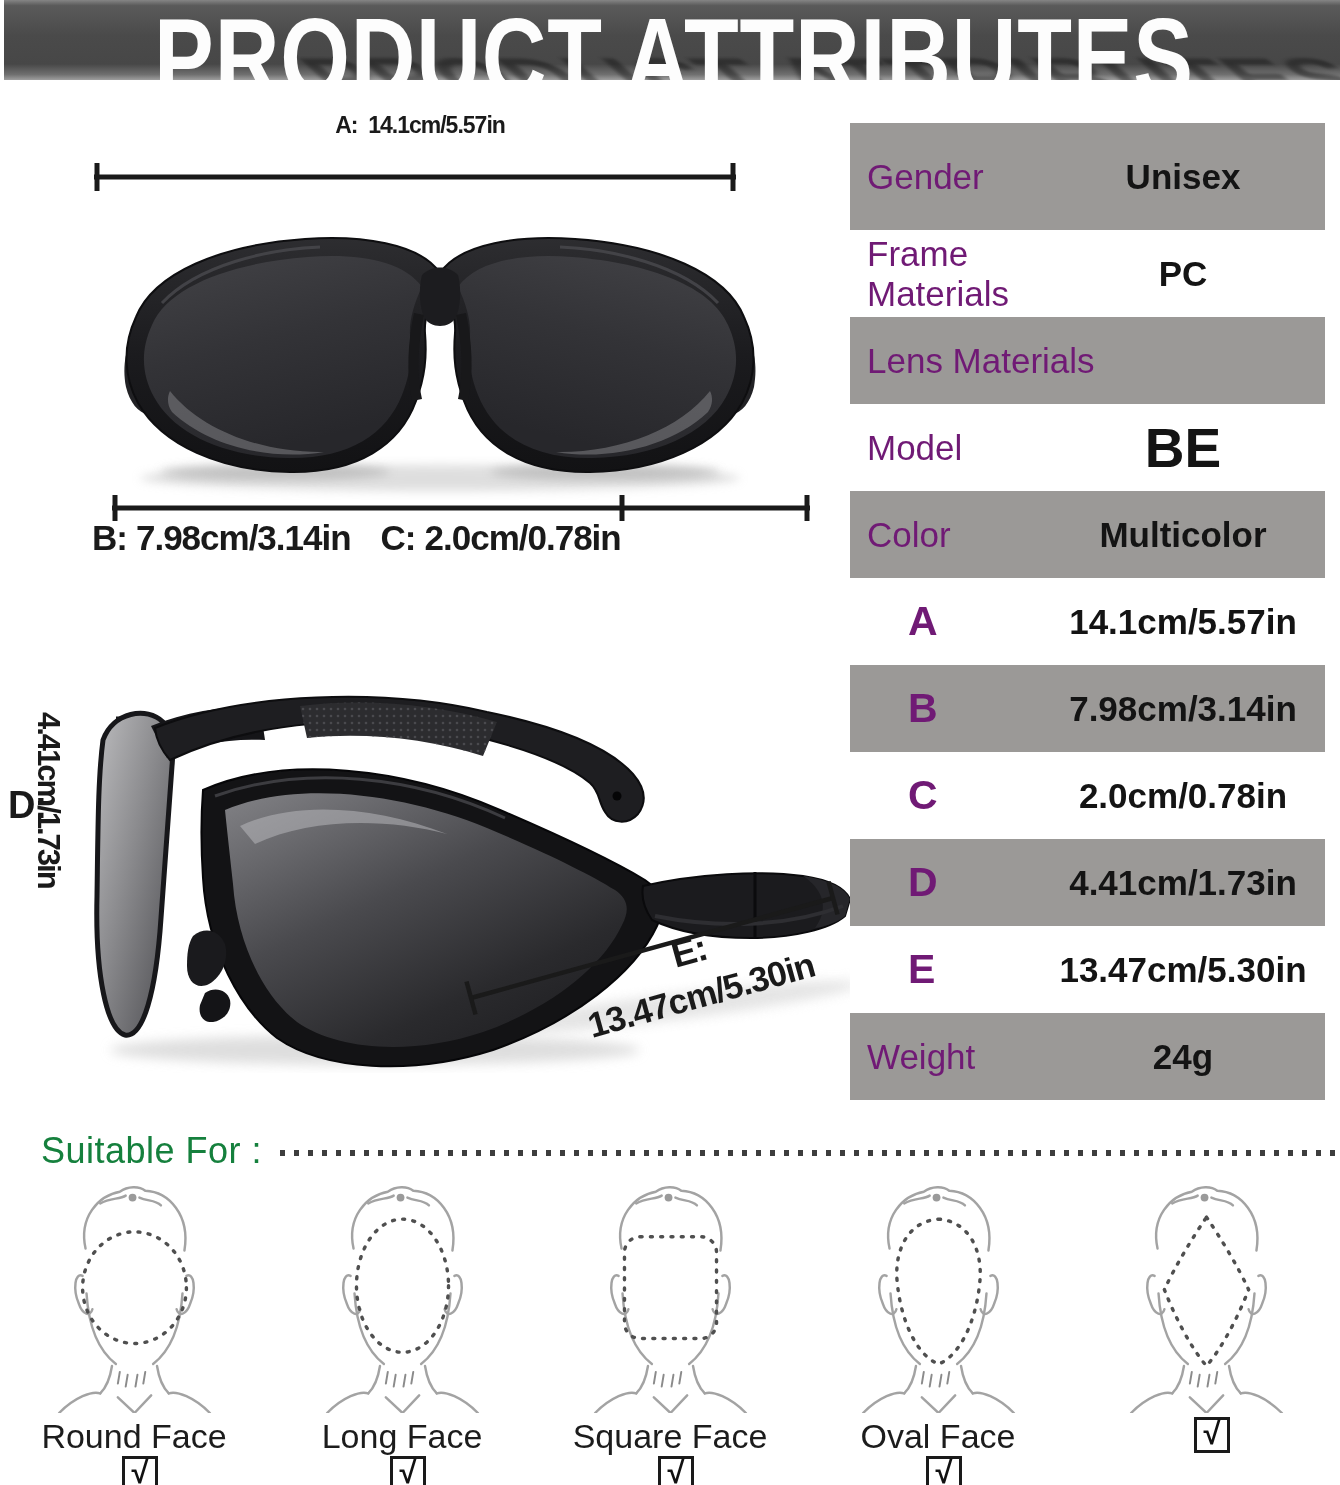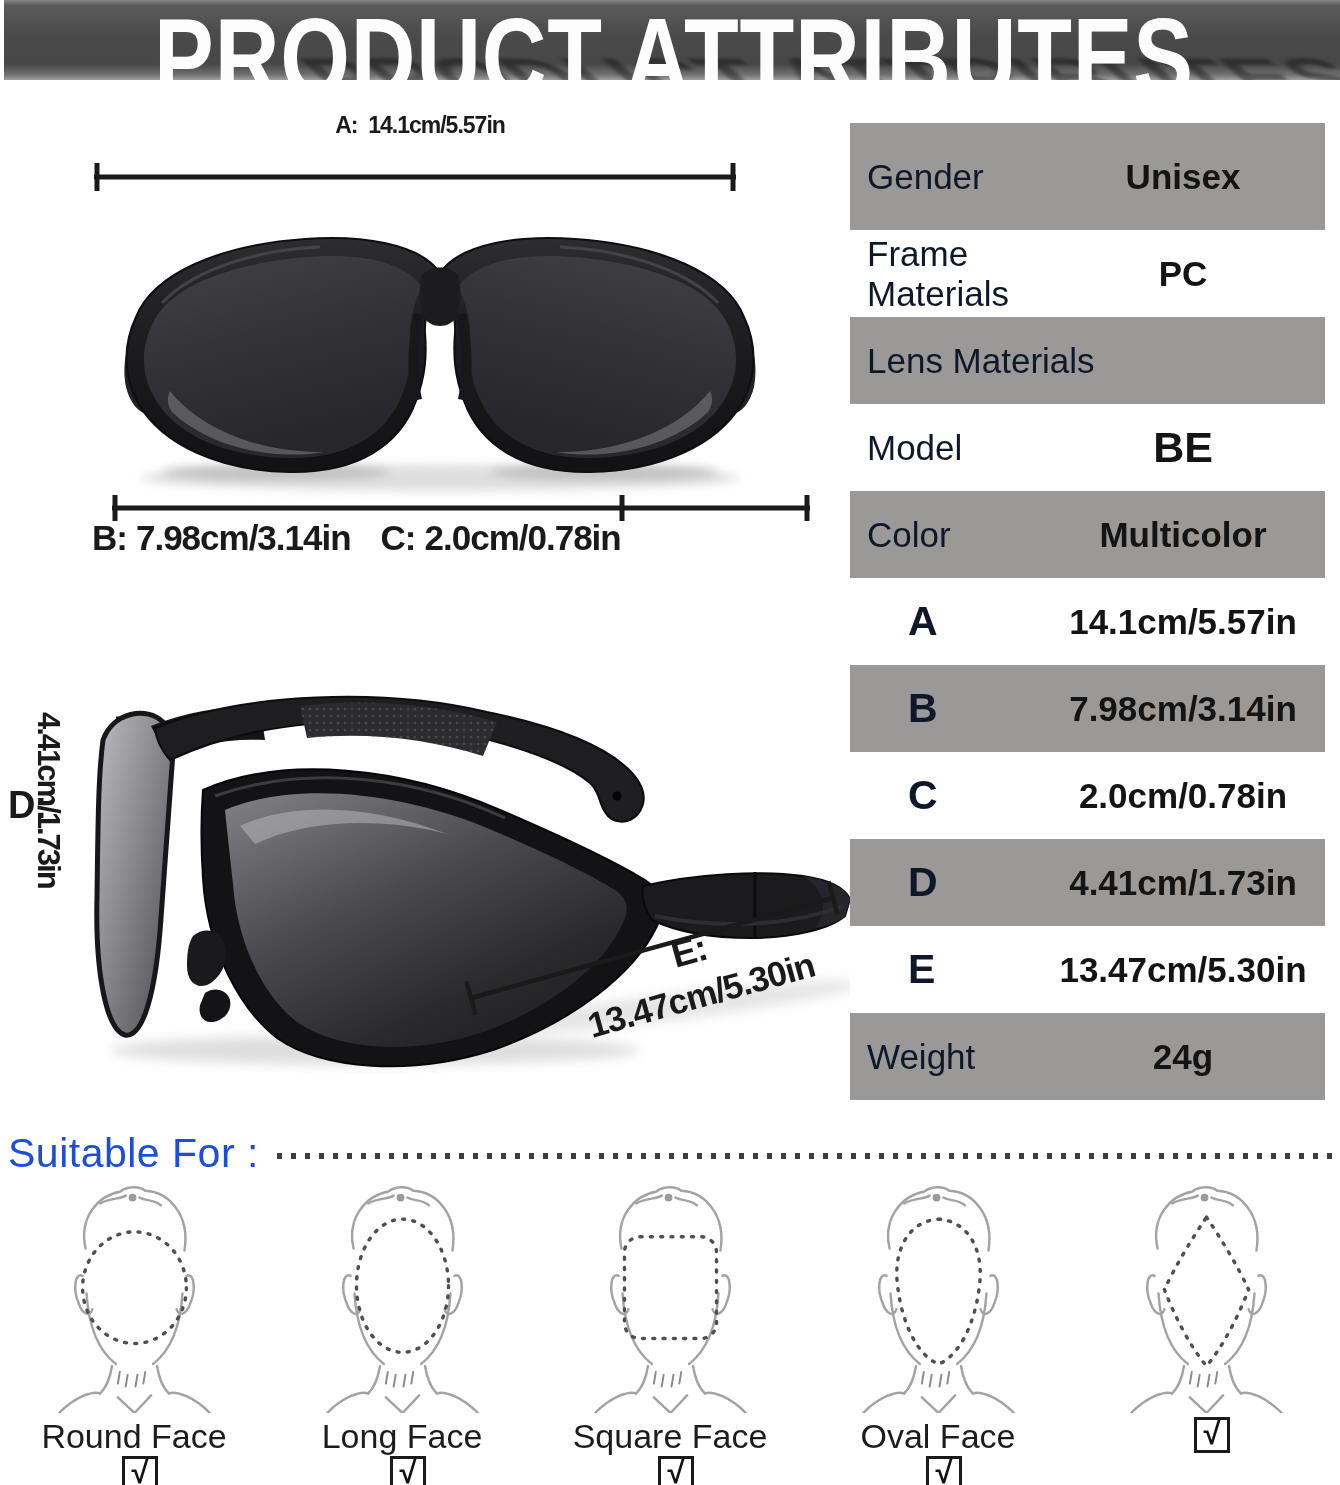--- a/index.html
+++ b/index.html
@@ -15,42 +15,42 @@
   .banner-reflection{position:absolute;left:50%;top:50px;
     transform:translateX(-40%) skewX(48deg) scaleX(.8) scaleY(.5);transform-origin:center top;
     font-size:112px;font-weight:700;letter-spacing:1px;color:rgba(15,15,15,.42);
     filter:blur(3px);white-space:nowrap;line-height:1;z-index:1;}
 
   
   .attr-table{position:absolute;left:850px;top:123px;width:475px;}
   .trow{display:flex;align-items:center;height:87px;background:#fff;}
   .trow:first-child{height:107px;}
   .trow:nth-child(odd){background:#9b9997;}
-  .tlabel{flex:1;padding-left:17px;font-size:35px;color:#0f172a;letter-spacing:0;}
+  .tlabel{flex:1;padding-left:17px;font-size:35px;color:#701a75;letter-spacing:0;}
   .trow.letter .tlabel{padding-left:58px;font-weight:700;font-size:41px;}
   .tvalue{width:276px;text-align:center;font-size:35px;color:#141414;padding-right:4px;font-weight:bold;}
-  .trow.model .tvalue{font-size:43px;font-weight:700;}
+  .trow.model .tvalue{font-size:55px;font-weight:700;}
 
   
   .anno{position:absolute;font-weight:700;color:#1a1a1a;letter-spacing:-1px;}
   .a-label{left:235px;top:112px;width:370px;text-align:center;font-size:23px;}
   .bc-labels{left:92px;top:518px;display:flex;gap:30px;font-size:35px;}
   .dim-pair{display:flex;gap:9px;white-space:nowrap;}
   .d-letter{left:8px;top:784px;font-size:38px;}
   .d-vert{position:absolute;left:30px;top:712px;height:200px;writing-mode:vertical-rl;
     font-size:31px;font-weight:700;letter-spacing:-2px;color:#1a1a1a;
     display:flex;align-items:center;}
   .e-label{left:545px;top:928px;width:300px;text-align:center;
     transform:rotate(-15.5deg);font-size:35px;line-height:1.25;}
   .e-label .e-letter{font-size:37px;}
   svg.dim{position:absolute;overflow:visible;}
 
   
   .suitable-row{position:absolute;left:8px;top:1130px;width:1332px;display:flex;align-items:center;}
-  .suitable-heading{font-size:41px;color:#1d4ed8;white-space:nowrap;letter-spacing:.5px;}
+  .suitable-heading{font-size:36px;color:#15803d;white-space:nowrap;letter-spacing:.5px;margin-left:33px;}
   .dotted-line{flex:1;height:6px;margin-left:18px;margin-top:4px;
     background:repeating-linear-gradient(90deg,#3d3d3d 0 5px,transparent 5px 14px);}
 
   .faces-row{position:absolute;left:0;top:1178px;width:1340px;display:flex;}
   .face-col{width:268px;display:flex;flex-direction:column;align-items:center;}
   .face-col svg{display:block;}
   .face-caption{margin-top:4px;display:flex;align-items:center;font-size:34px;color:#1c1c1c;white-space:nowrap;flex-direction:column;}
   .checkbox{display:inline-block;width:30px;height:30px;border:3px solid #1a1a1a;margin-left:12px;
     font-size:31px;line-height:27px;text-align:center;font-weight:700;color:#111;}
 

